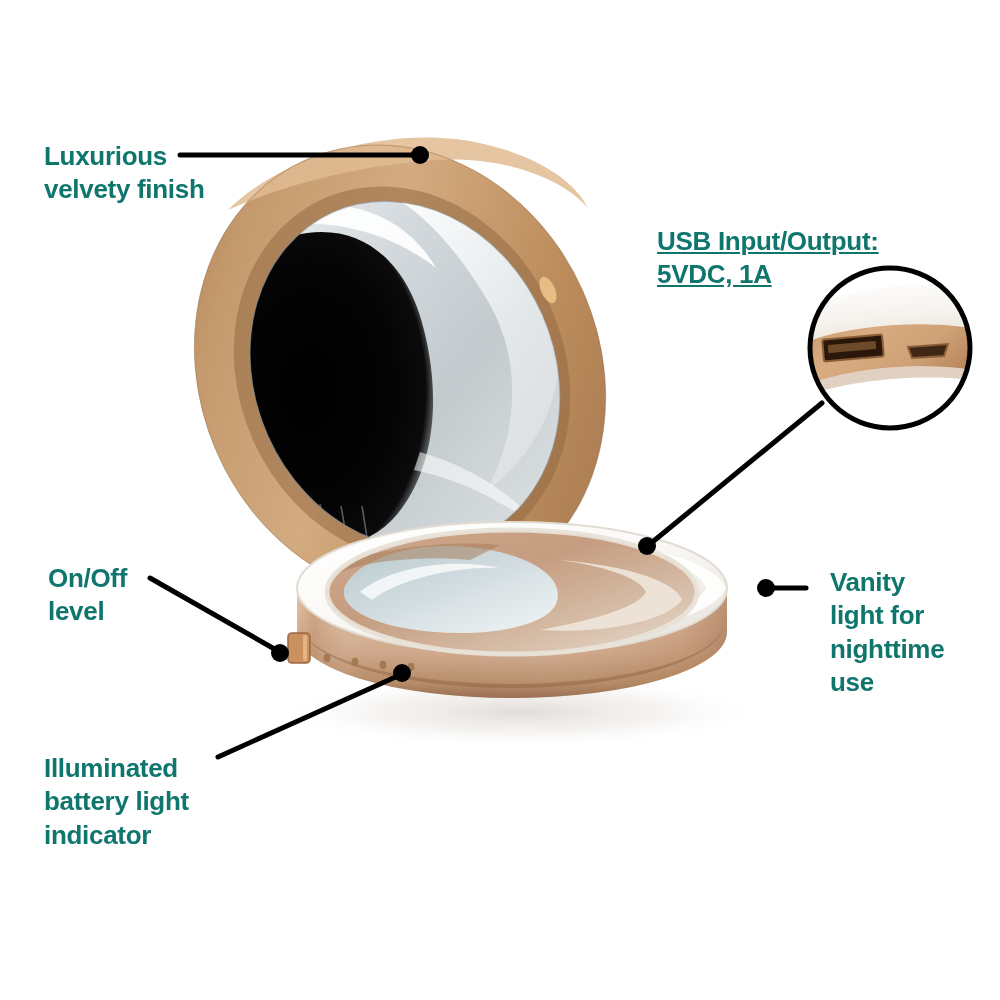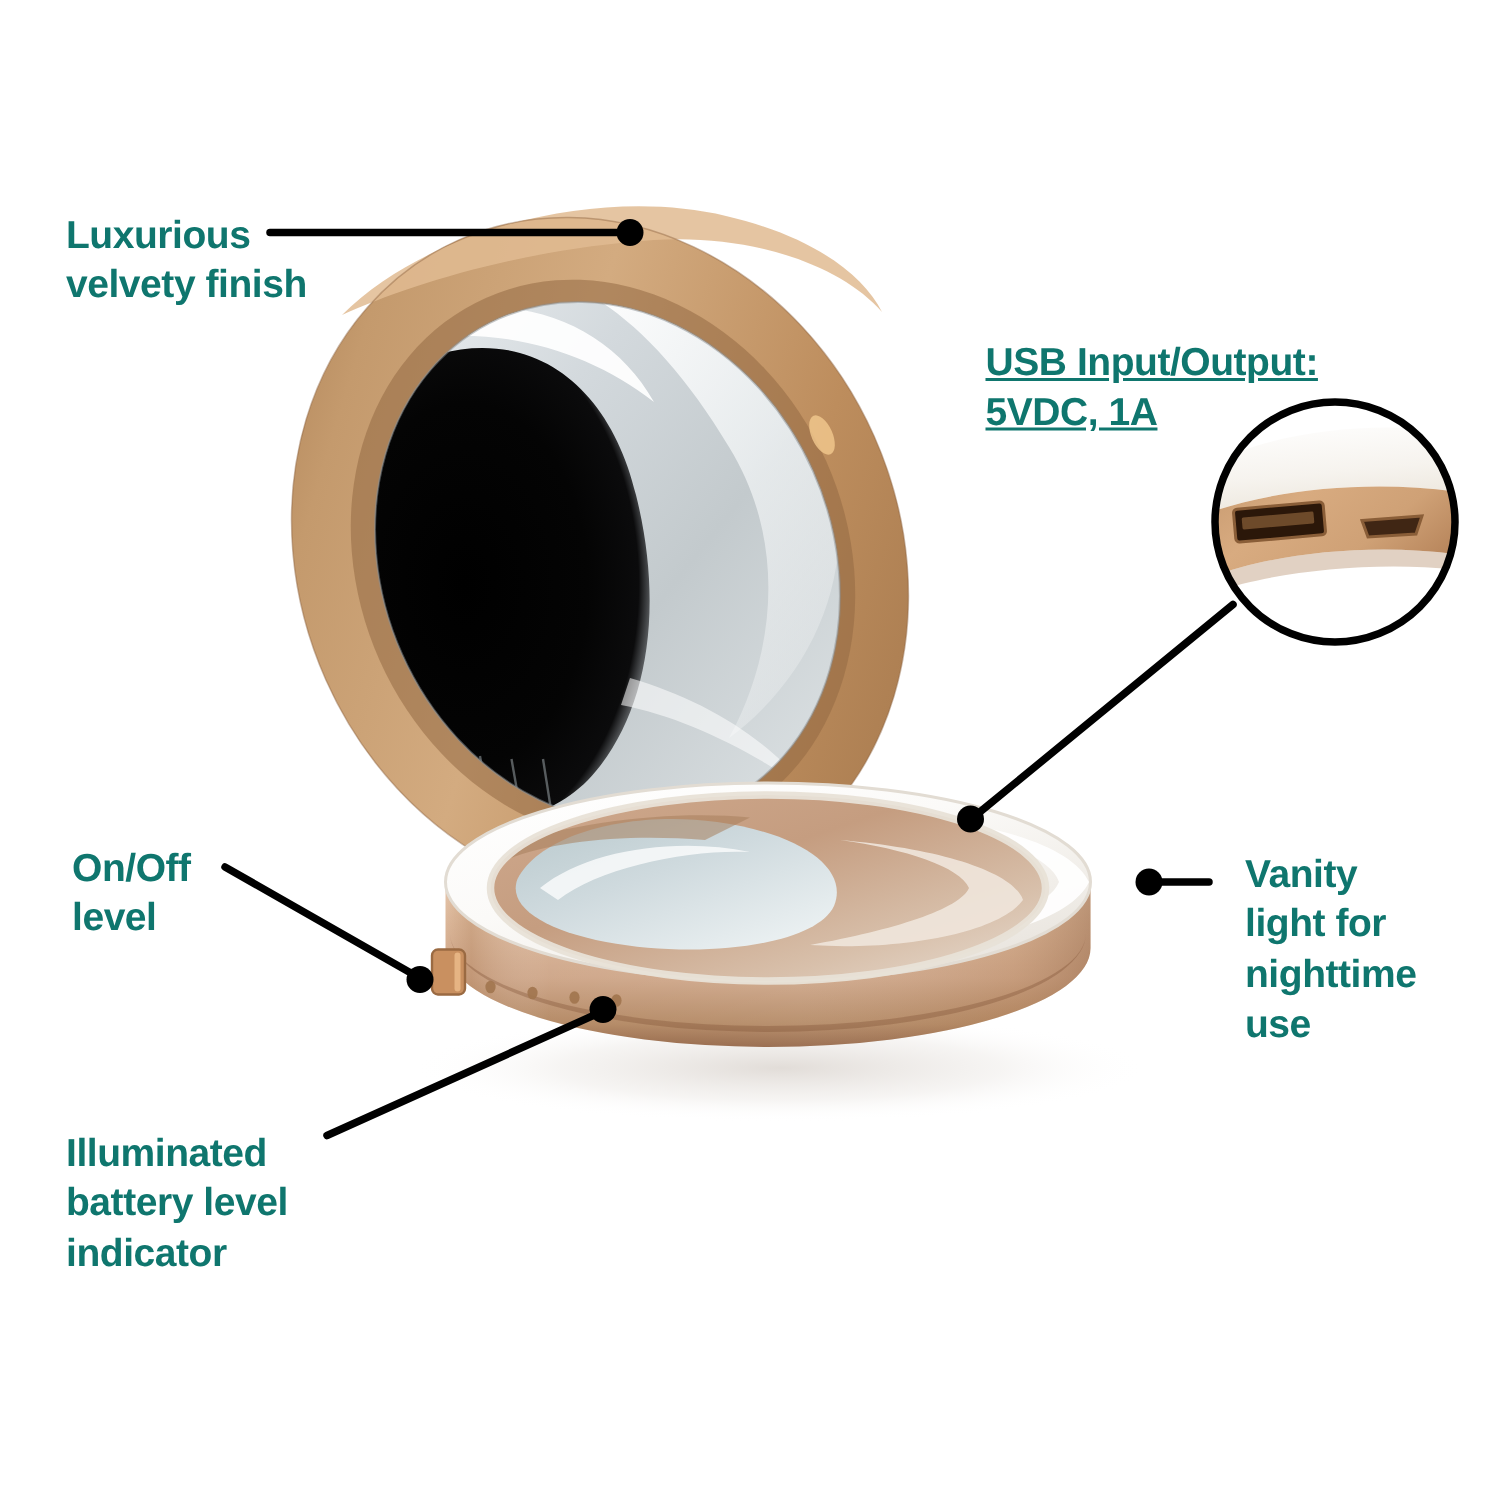--- a/index.html
+++ b/index.html
@@ -306,16 +306,16 @@
 
   <div class="callout c-onoff">On/Off
 level</div>
 
   <div class="callout c-vanity">Vanity
 light for
 nighttime
 use</div>
 
   <div class="callout c-battery">Illuminated
-battery level
+battery light
 indicator</div>
 
 </div>
 
 </body></html>

